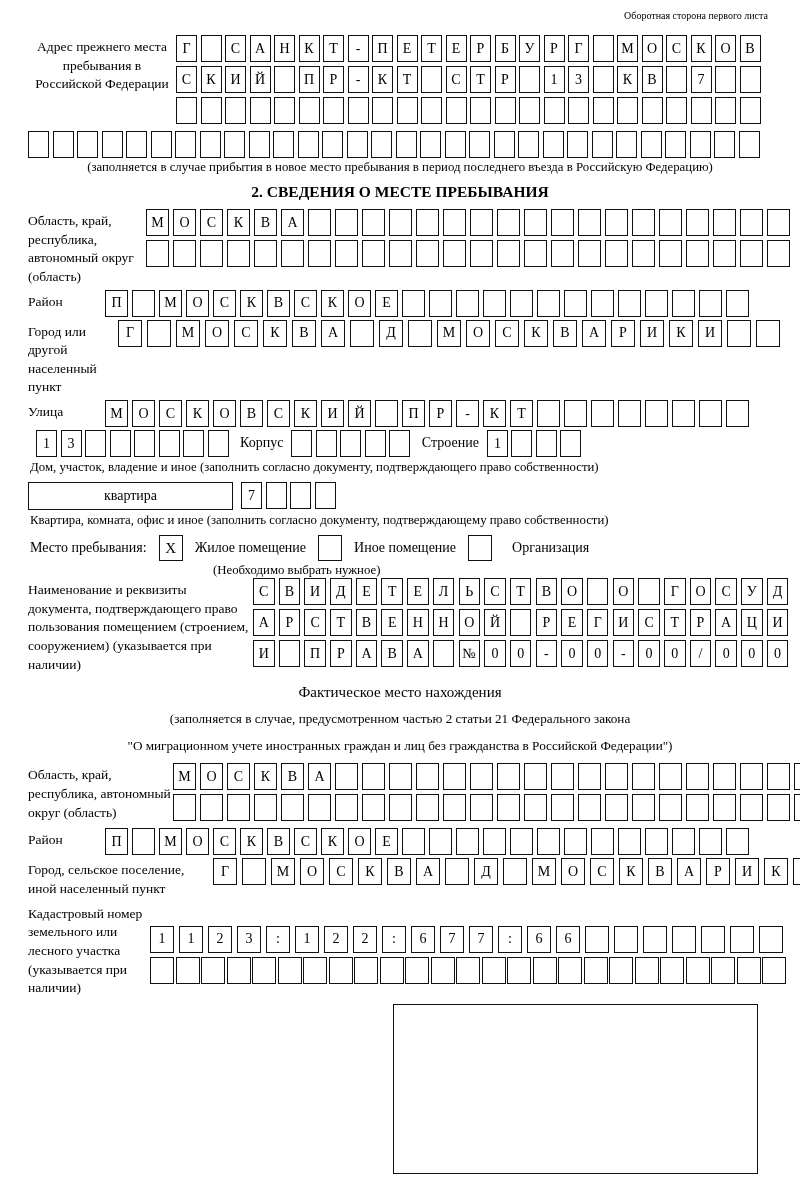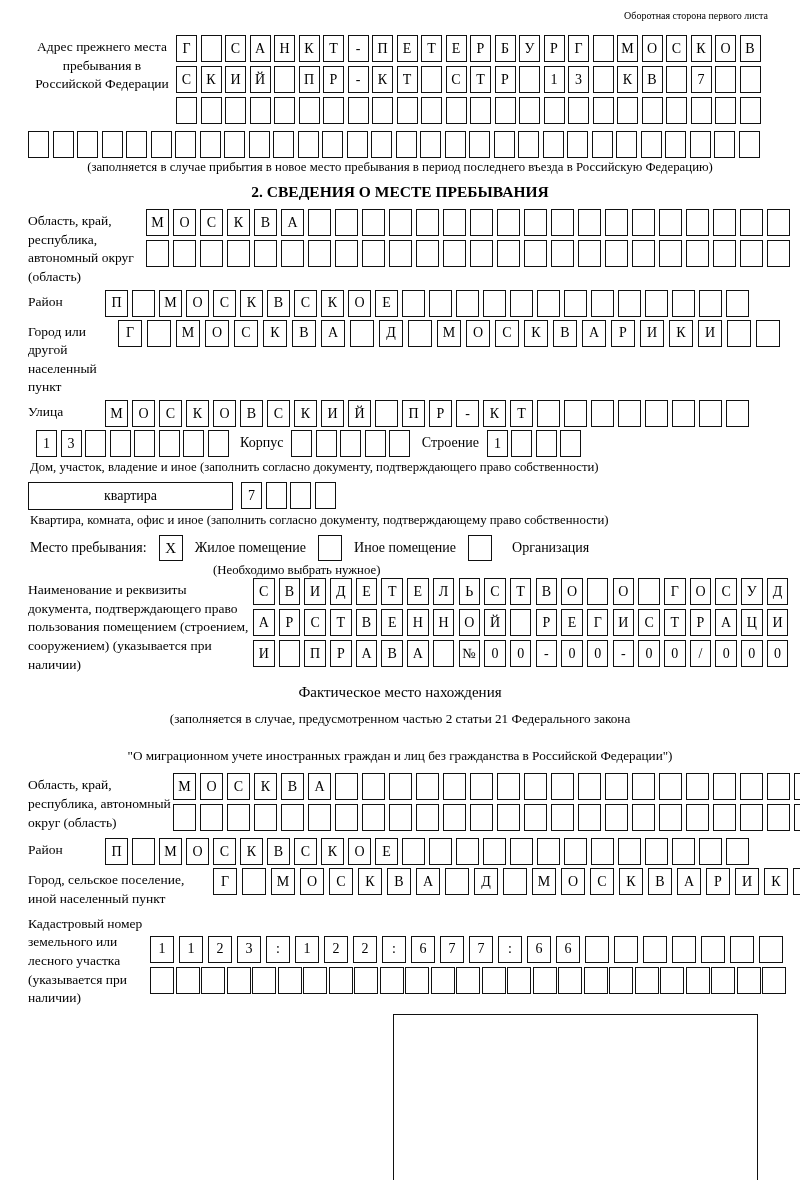--- a/index.html
+++ b/index.html
@@ -43,21 +43,21 @@
 
   .chk-row { display:flex; align-items:center; font-size:14px; margin:6px 0 2px 2px; }
   .checkbox {
     width:24px; height:26px; border:1.7px solid #111;
     display:flex; align-items:center; justify-content:center;
     font-size:15px; margin:0 12px; flex-shrink:0;
   }
   .chk-note { font-size:12.8px; margin:0 0 0 185px; }
 
   .fact-title { text-align:center; font-weight:400; font-size:15px; margin:10px 0 8px 0; }
-  .fact-note { text-align:center; font-size:13.2px; line-height:1.45; margin-bottom:18px; }
+  .fact-note { text-align:center; font-size:13.2px; line-height:1.45; margin-bottom:8px; }
 
   .stamp-box { border:1.8px solid #111; width:365px; height:170px; margin:6px 0 4px 365px; }
 
   .w148{width:148px;text-align:center;} .w118{width:118px;} .w90{width:90px;} .w77{width:77px;}
   .w225{width:225px;} .w145{width:145px;} .w122{width:122px;} .w185{width:185px;}
   .mt24{margin-top:24px;}
 </style>
 </head>
 <body>
 

